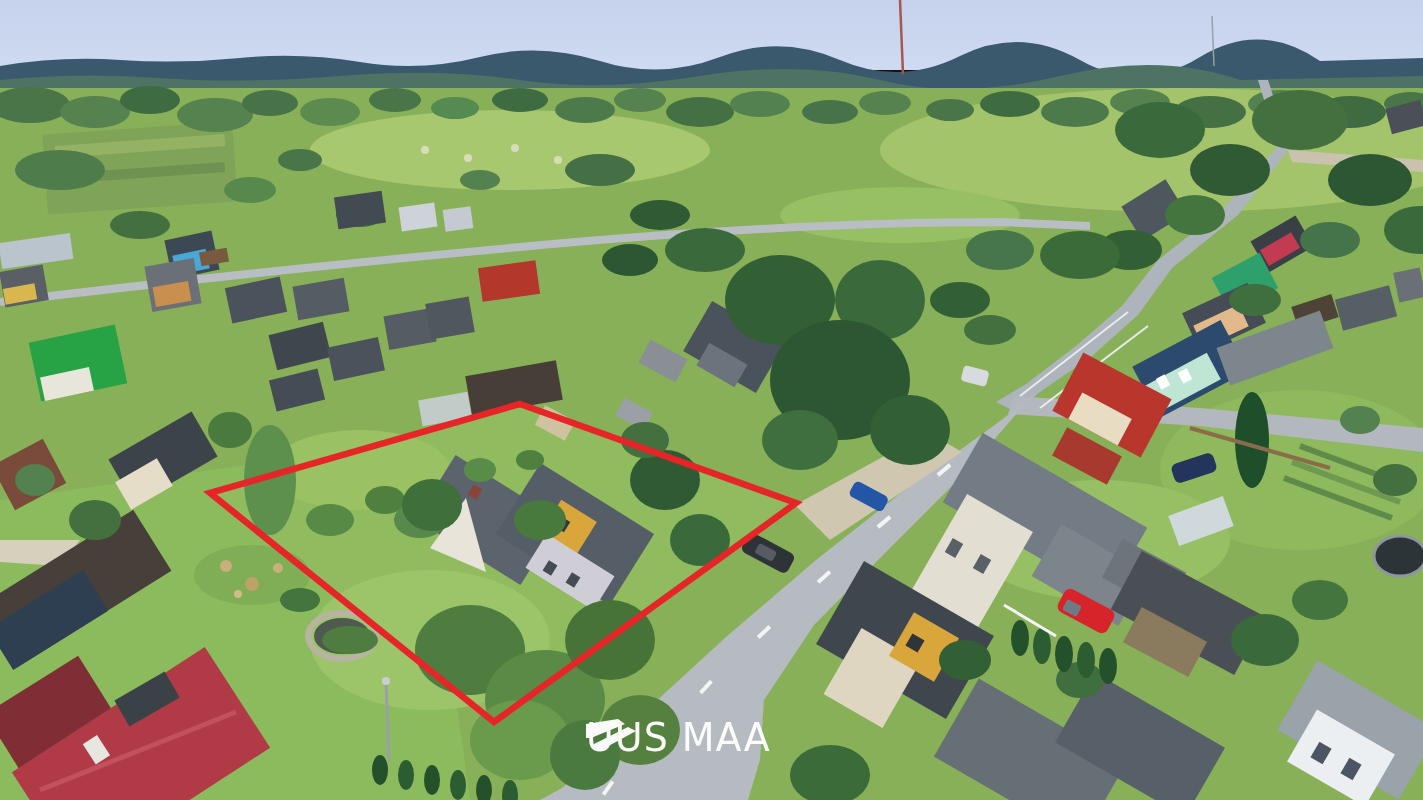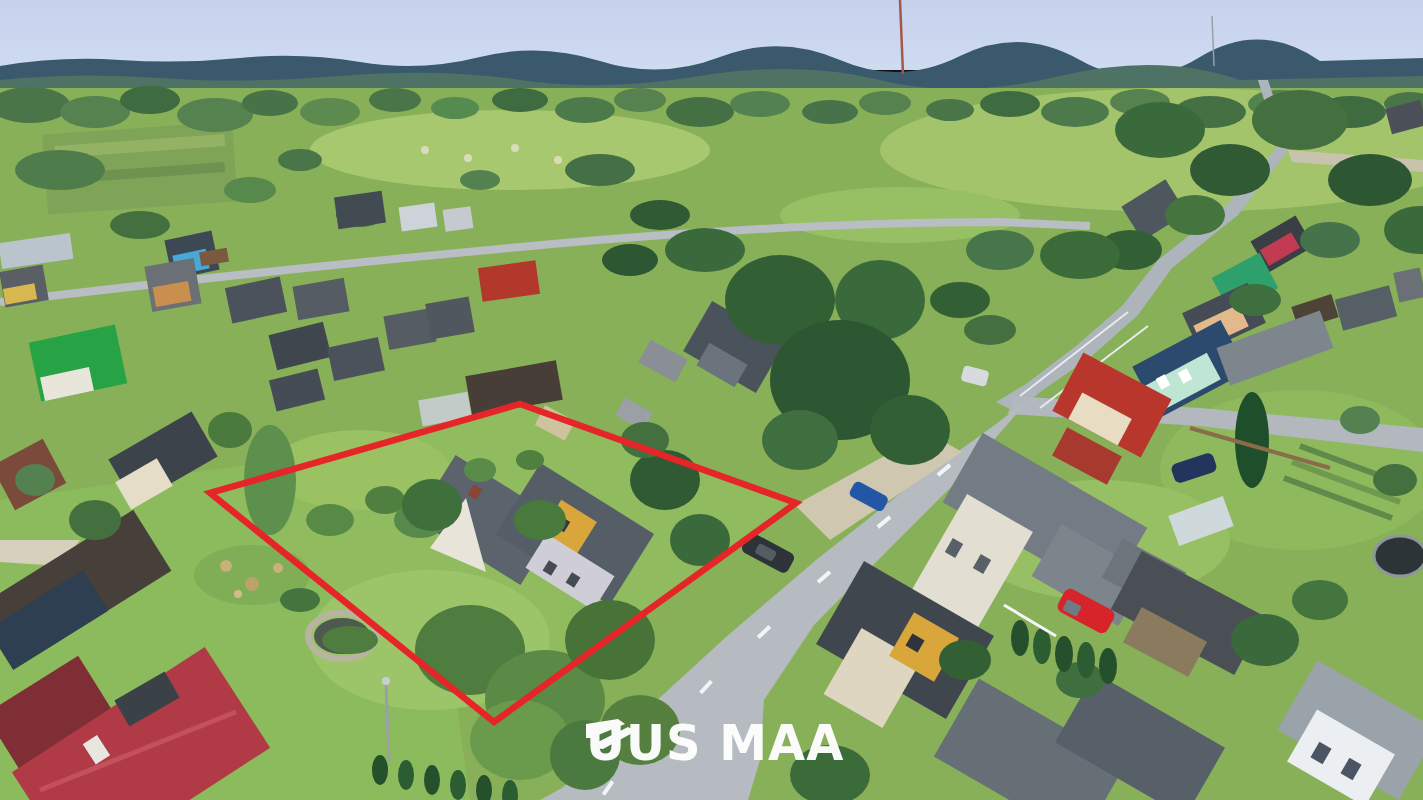--- a/index.html
+++ b/index.html
@@ -2,21 +2,21 @@
 <html><head>
 <meta charset="utf-8">
 <style>
   html,body{margin:0;padding:0;background:#111;}
   #scene{position:relative;width:1423px;height:800px;overflow:hidden;
          font-family:"DejaVu Sans","Liberation Sans",sans-serif;}
   #scene svg{position:absolute;left:0;top:0;display:block;}
   .watermark{position:absolute;left:586px;top:719px;display:flex;align-items:center;gap:13px;
              color:#ffffff;opacity:.97;pointer-events:none;}
   .watermark .flag{width:50px;height:34px;flex:0 0 auto;}
-  .watermark .wordmark{font-size:48px;font-weight:bold;letter-spacing:1px;line-height:1;
+  .watermark .wordmark{font-size:38px;font-weight:normal;letter-spacing:1px;line-height:1;
              white-space:nowrap;transform:scaleY(1.02);}
 </style>
 </head>
 <body>
 
 <div id="scene">
 <svg width="1423" height="800" viewBox="0 0 1423 800">
 
   <g>
     <defs>

